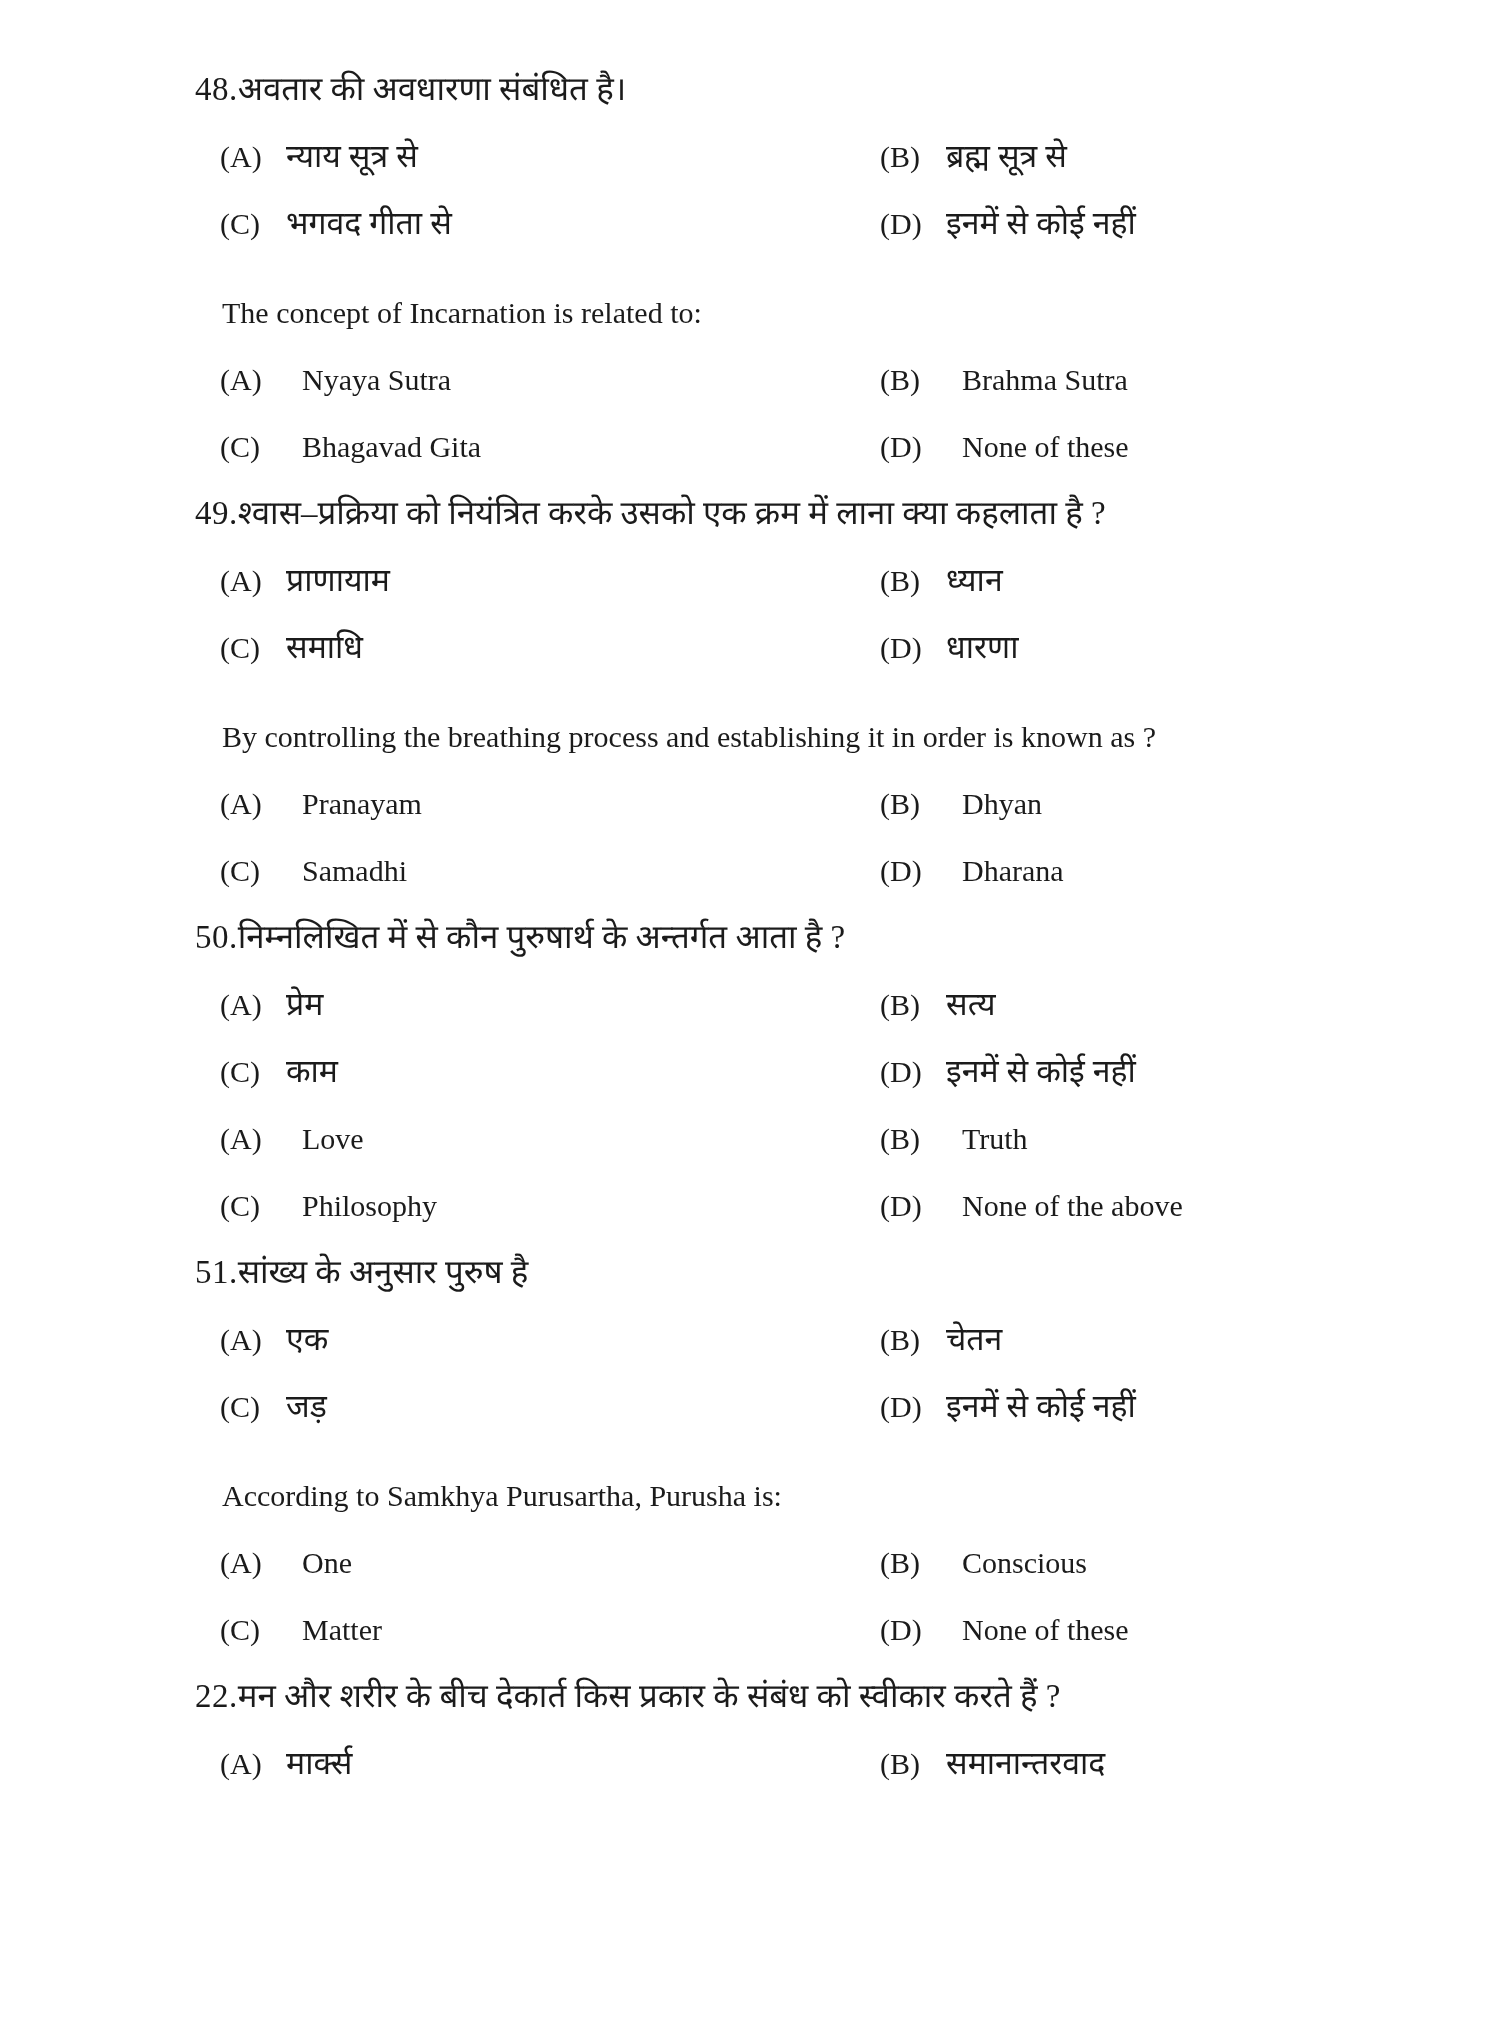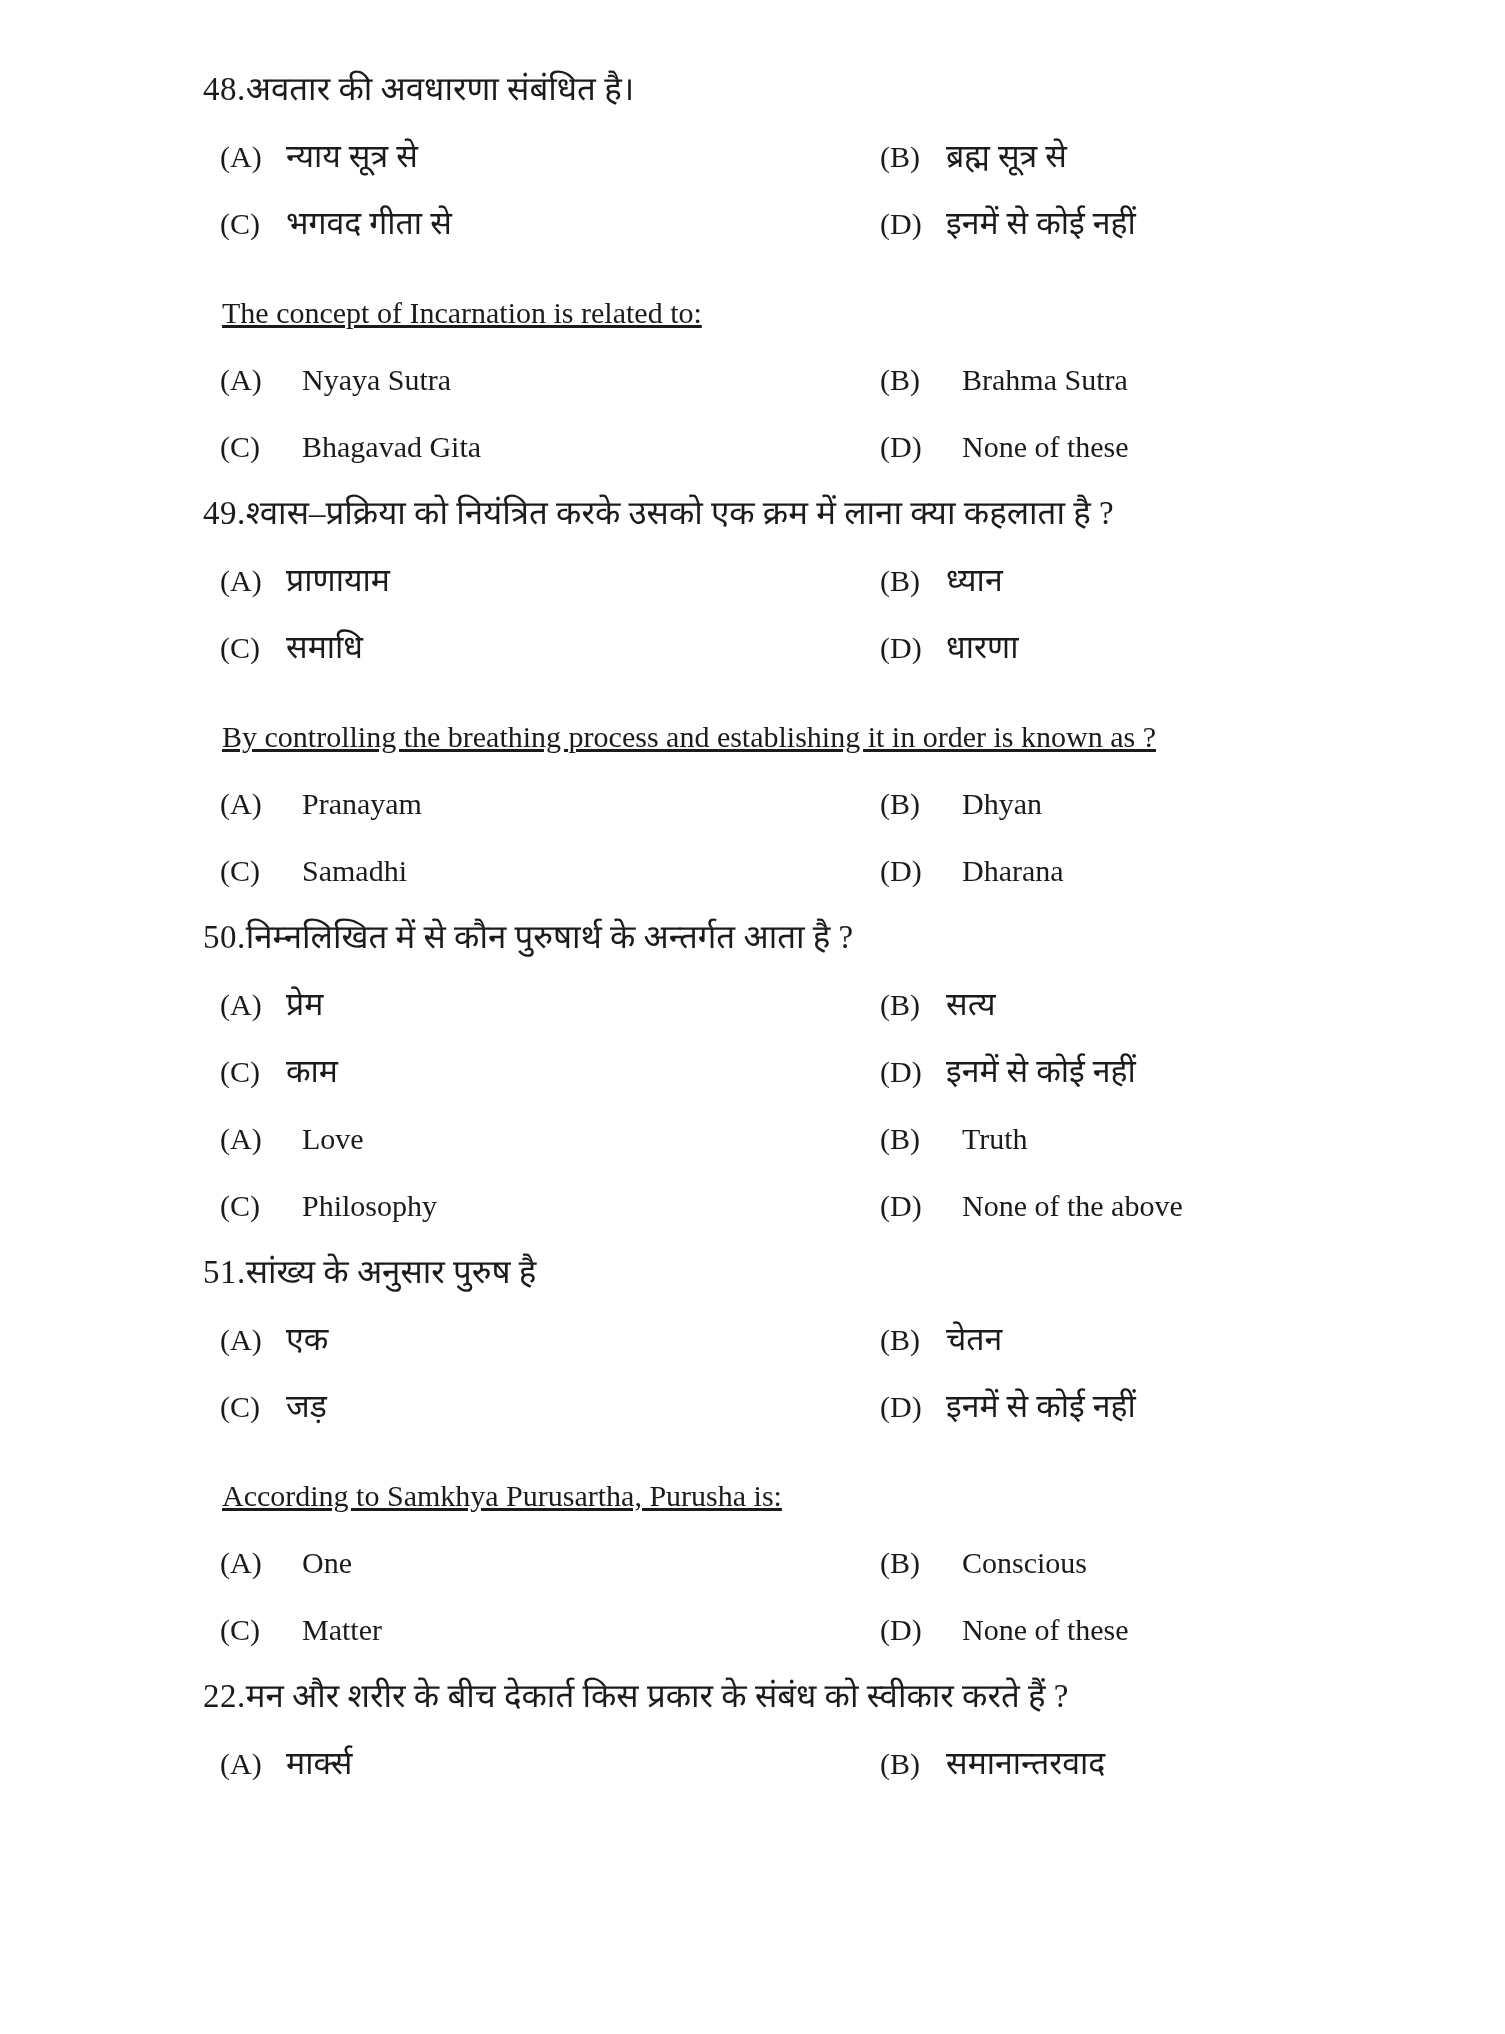--- a/index.html
+++ b/index.html
@@ -19,30 +19,28 @@
     min-height: 1978px;
   }
   .q-heading {
     padding-left: 195px;
     font-size: 33px;
     line-height: 67px;
     white-space: nowrap;
   }
   .q-num {
     letter-spacing: 0.5px;
-    margin-left: 8px;
   }
   .q-eng {
     margin-top: 22px;
     margin-left: 222px;
     width: 1115px;
     font-size: 30px;
     line-height: 67px;
     text-align: justify;
-    text-decoration: underline;
   }
   .opts {
     display: grid;
     grid-template-columns: 660px auto;
     padding-left: 220px;
   }
   .opt {
     display: flex;
     align-items: baseline;
     font-size: 32px;

